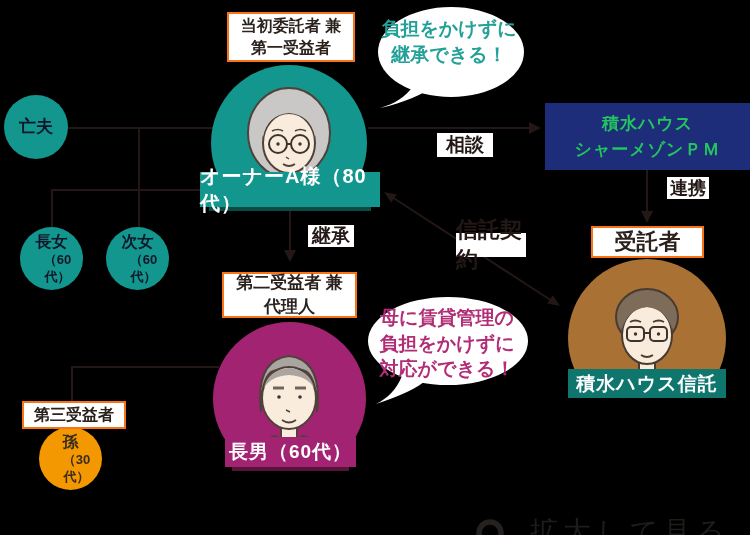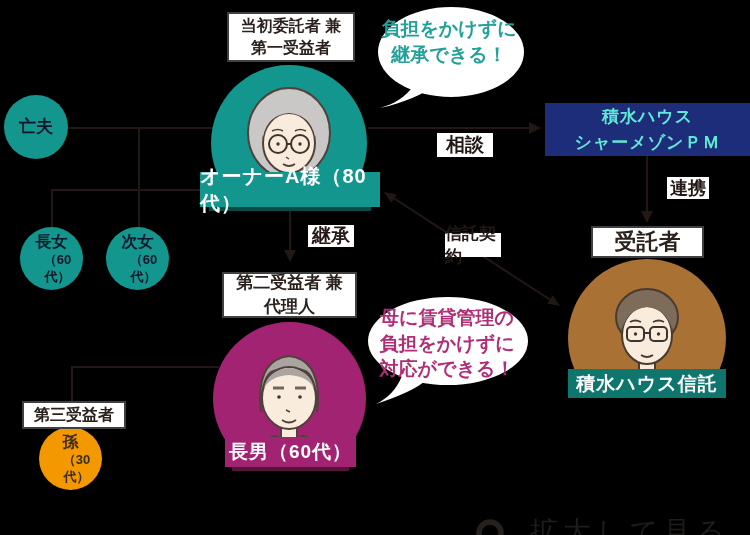--- a/index.html
+++ b/index.html
@@ -4,21 +4,21 @@
 <style>
   html,body{margin:0;padding:0;background:#000;}
   #stage{position:relative;width:750px;height:535px;background:#000;overflow:hidden;
          font-family:"Liberation Sans","DejaVu Sans",sans-serif;}
   .ln{position:absolute;background:#231815;z-index:1;}
   .ah{position:absolute;width:0;height:0;z-index:1;}
   .ah-right{border-top:6px solid transparent;border-bottom:6px solid transparent;border-left:12px solid #231815;}
   .ah-down{border-left:6px solid transparent;border-right:6px solid transparent;border-top:12px solid #231815;}
   .edge-label{position:absolute;background:#fff;color:#231815;font-weight:bold;
               display:flex;align-items:center;justify-content:center;z-index:4;margin-left:16px;}
-  .tag{position:absolute;background:#fff;border:2px solid #404040;color:#2b221d;font-weight:bold;
+  .tag{position:absolute;background:#fff;border:2px solid #f97316;color:#2b221d;font-weight:bold;
        display:flex;flex-direction:column;align-items:center;justify-content:center;text-align:center;
        line-height:1.4;box-sizing:border-box;z-index:4;}
   .banner{position:absolute;color:#fff;font-weight:bold;display:flex;align-items:center;
           justify-content:center;z-index:3;letter-spacing:1px;}
   .strip{position:absolute;z-index:2;}
   .pcircle{position:absolute;border-radius:50%;display:flex;flex-direction:column;align-items:center;
            justify-content:center;font-weight:bold;text-align:center;line-height:1.25;z-index:2;}
   .pcircle .age{font-size:13px;margin-left:12px;}
   .clip{position:absolute;overflow:hidden;z-index:2;}
   .bigcircle{position:absolute;top:0;left:0;border-radius:50%;}
@@ -56,21 +56,21 @@
 
   <div class="ln" style="left:289px;top:211px;width:2px;height:41px"></div>
   <div class="ah ah-down" style="left:284px;top:250px"></div>
   <div class="edge-label" style="left:292px;top:225px;width:46px;height:22px;font-size:19px">継承</div>
 
   <svg style="position:absolute;left:380px;top:184px;z-index:1" width="186" height="126" viewBox="0 0 186 126">
     <line x1="12" y1="13" x2="172" y2="117" stroke="#231815" stroke-width="2"></line>
     <polygon points="4,8 16.8,10.4 11.3,18.7" fill="#231815"></polygon>
     <polygon points="180,122 167.2,119.6 172.7,111.2" fill="#231815"></polygon>
   </svg>
-  <div class="edge-label" style="left:429px;top:233px;width:56px;height:24px;font-size:17px">信託契約</div>
+  <div class="edge-label" style="left:440px;top:233px;width:70px;height:24px;font-size:22px">信託契約</div>
 
   <div class="pcircle teal-bg teal-ink" style="left:4px;top:95px;width:64px;height:64px;font-size:17px">
     <span>亡夫</span>
   </div>
 
   <div class="pcircle teal-bg teal-ink" style="left:20px;top:227px;width:63px;height:63px;font-size:16px">
     <span>長女</span>
     <span class="age">（60代）</span>
   </div>
   <div class="pcircle teal-bg teal-ink" style="left:106px;top:227px;width:63px;height:63px;font-size:16px">
@@ -118,21 +118,21 @@
     <svg width="158" height="106" viewBox="0 0 158 106">
       <path d="M44,82 C36,94 24,101 10,105 C34,100 54,90 64,84 Z" fill="#ffffff"></path>
       <ellipse cx="81" cy="49" rx="73" ry="45" fill="#ffffff"></ellipse>
     </svg>
     <div class="btext" style="color:#23a098;top:13px">
       <div>負担をかけずに</div>
       <div>継承できる！</div>
     </div>
   </div>
 
-  <div style="position:absolute;left:545px;top:103px;width:205px;height:53px;background:#1e2d7a;color:#5eead4;
+  <div style="position:absolute;left:545px;top:103px;width:205px;height:67px;background:#1e2d7a;color:#22c55e;
               font-weight:bold;font-size:17px;line-height:1.5;display:flex;flex-direction:column;align-items:center;
               justify-content:center;letter-spacing:1px;z-index:2">
     <span>積水ハウス</span>
     <span>シャーメゾンＰＭ</span>
   </div>
 
   <div class="tag" style="left:591px;top:226px;width:113px;height:32px;font-size:22px">
     <span>受託者</span>
   </div>
   <div class="clip" style="left:568px;top:259px;width:158px;height:139px">

